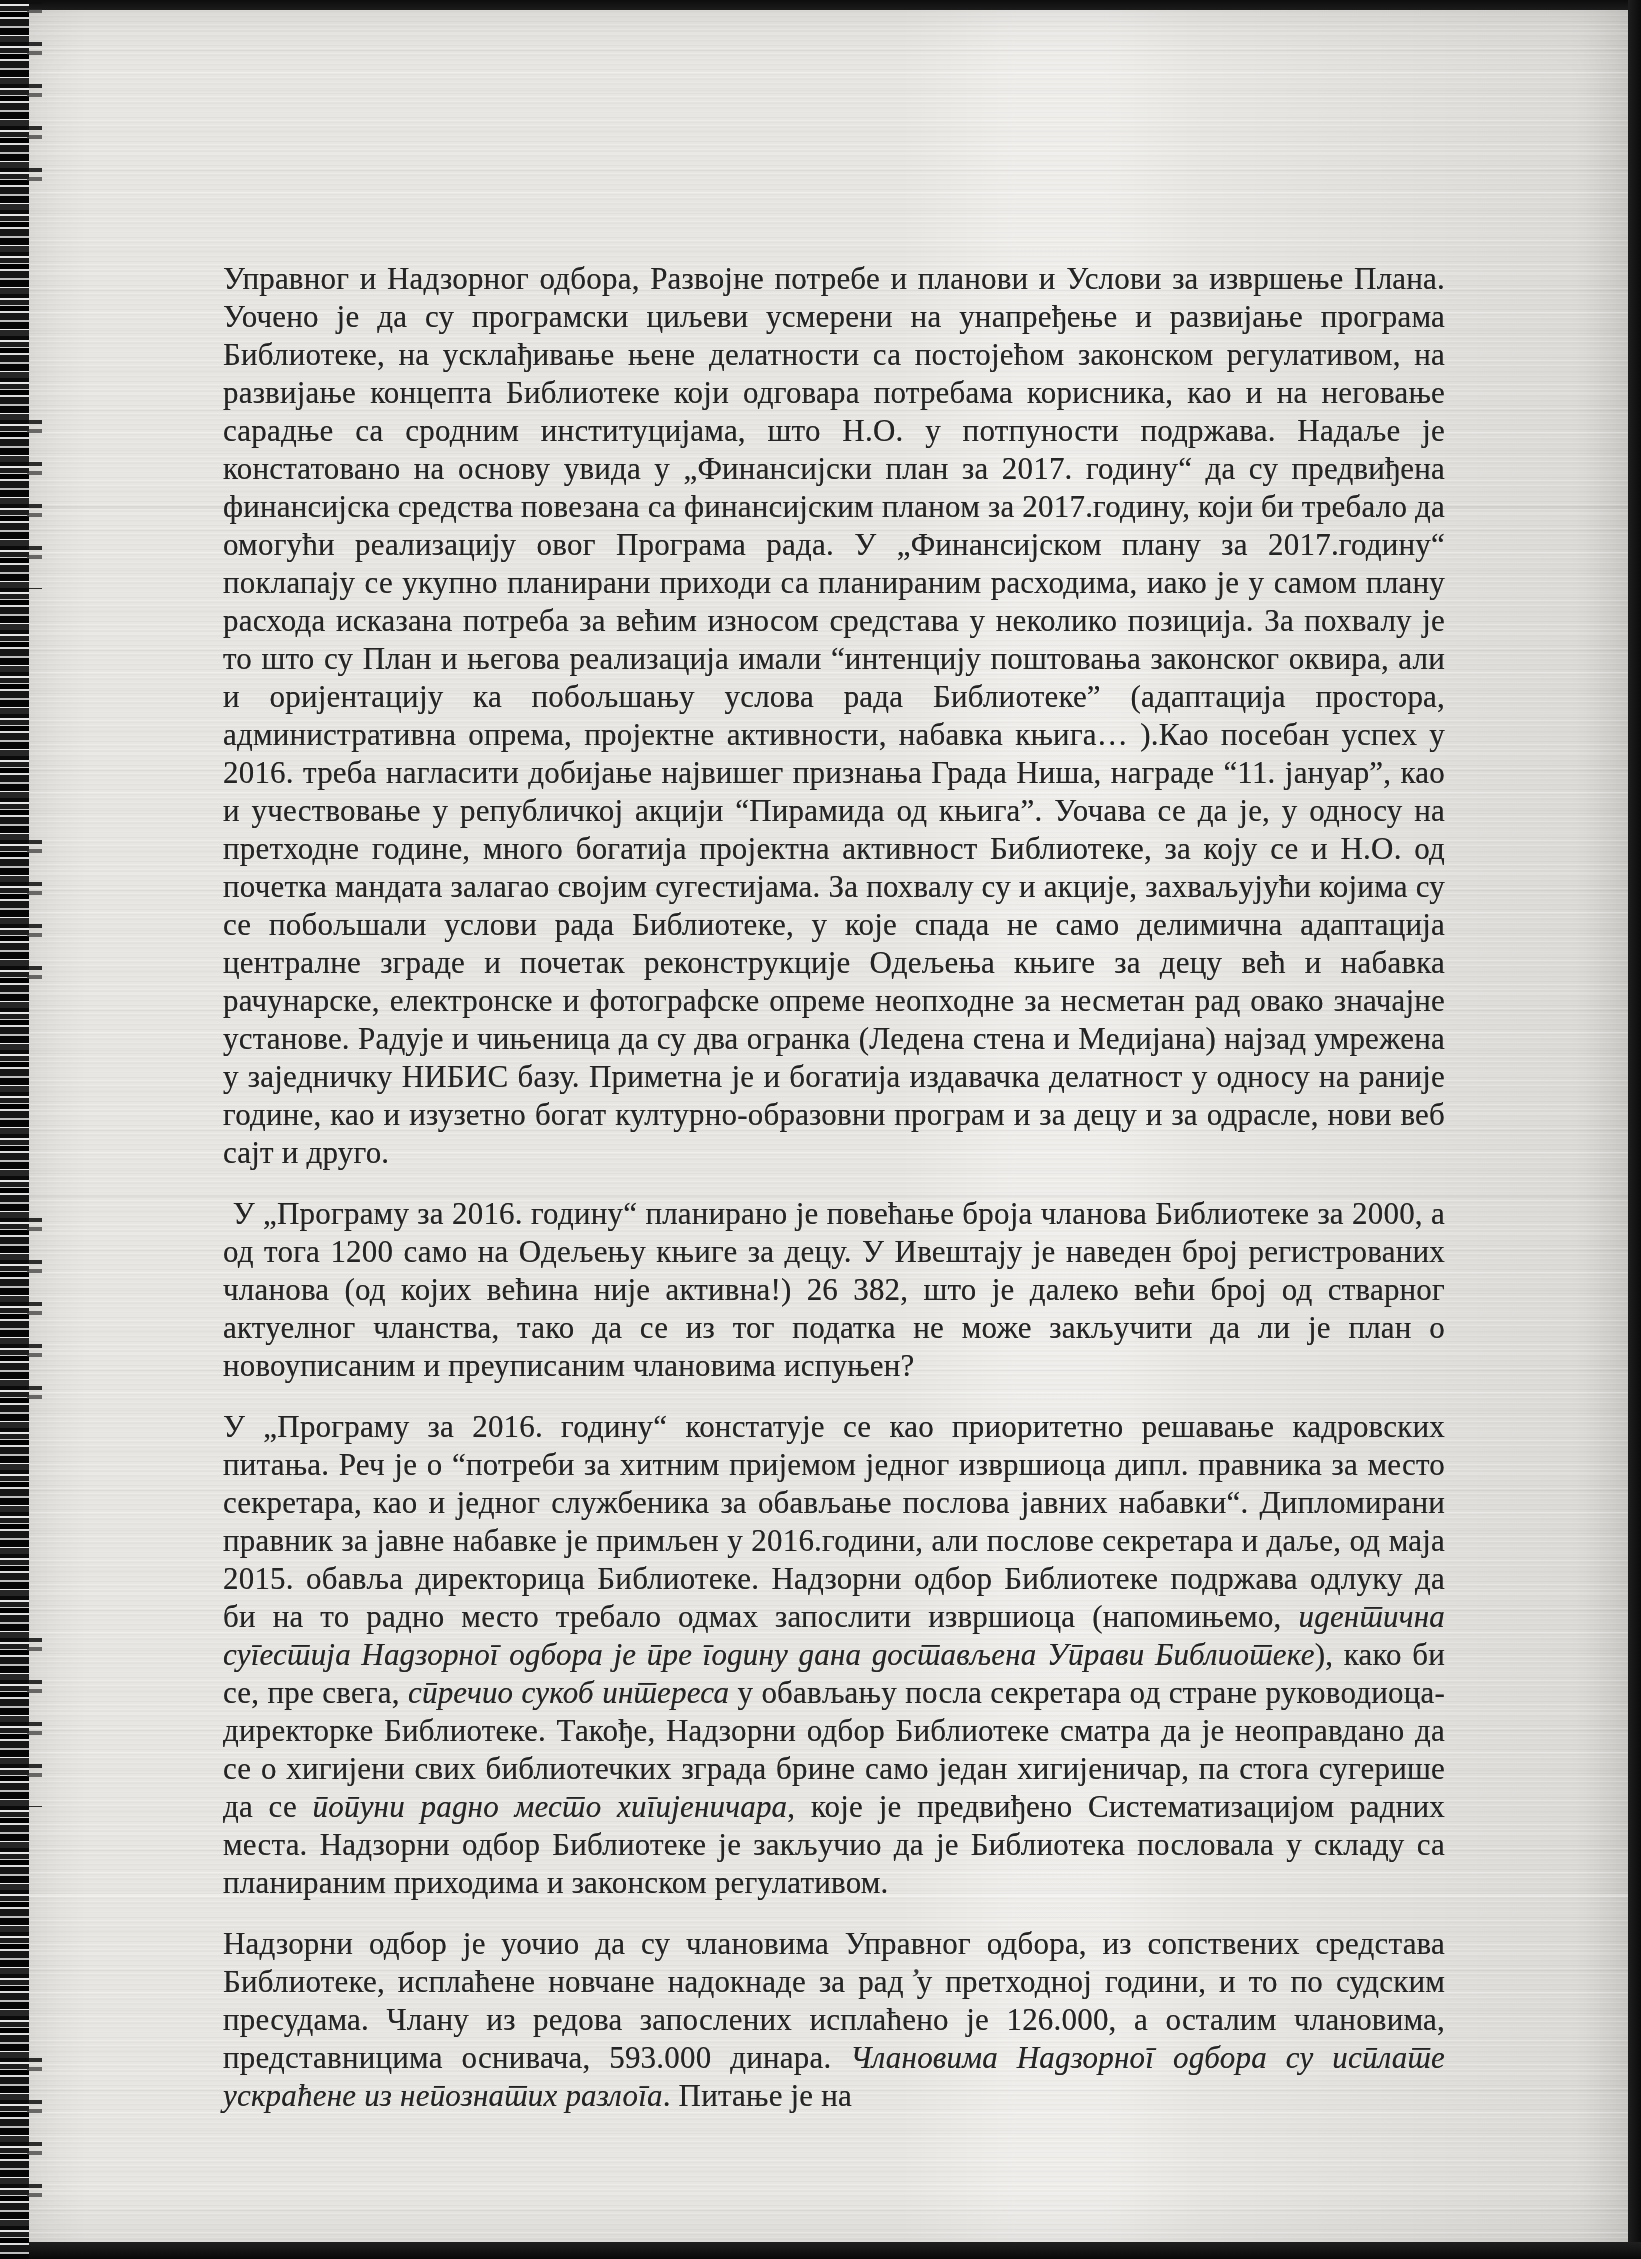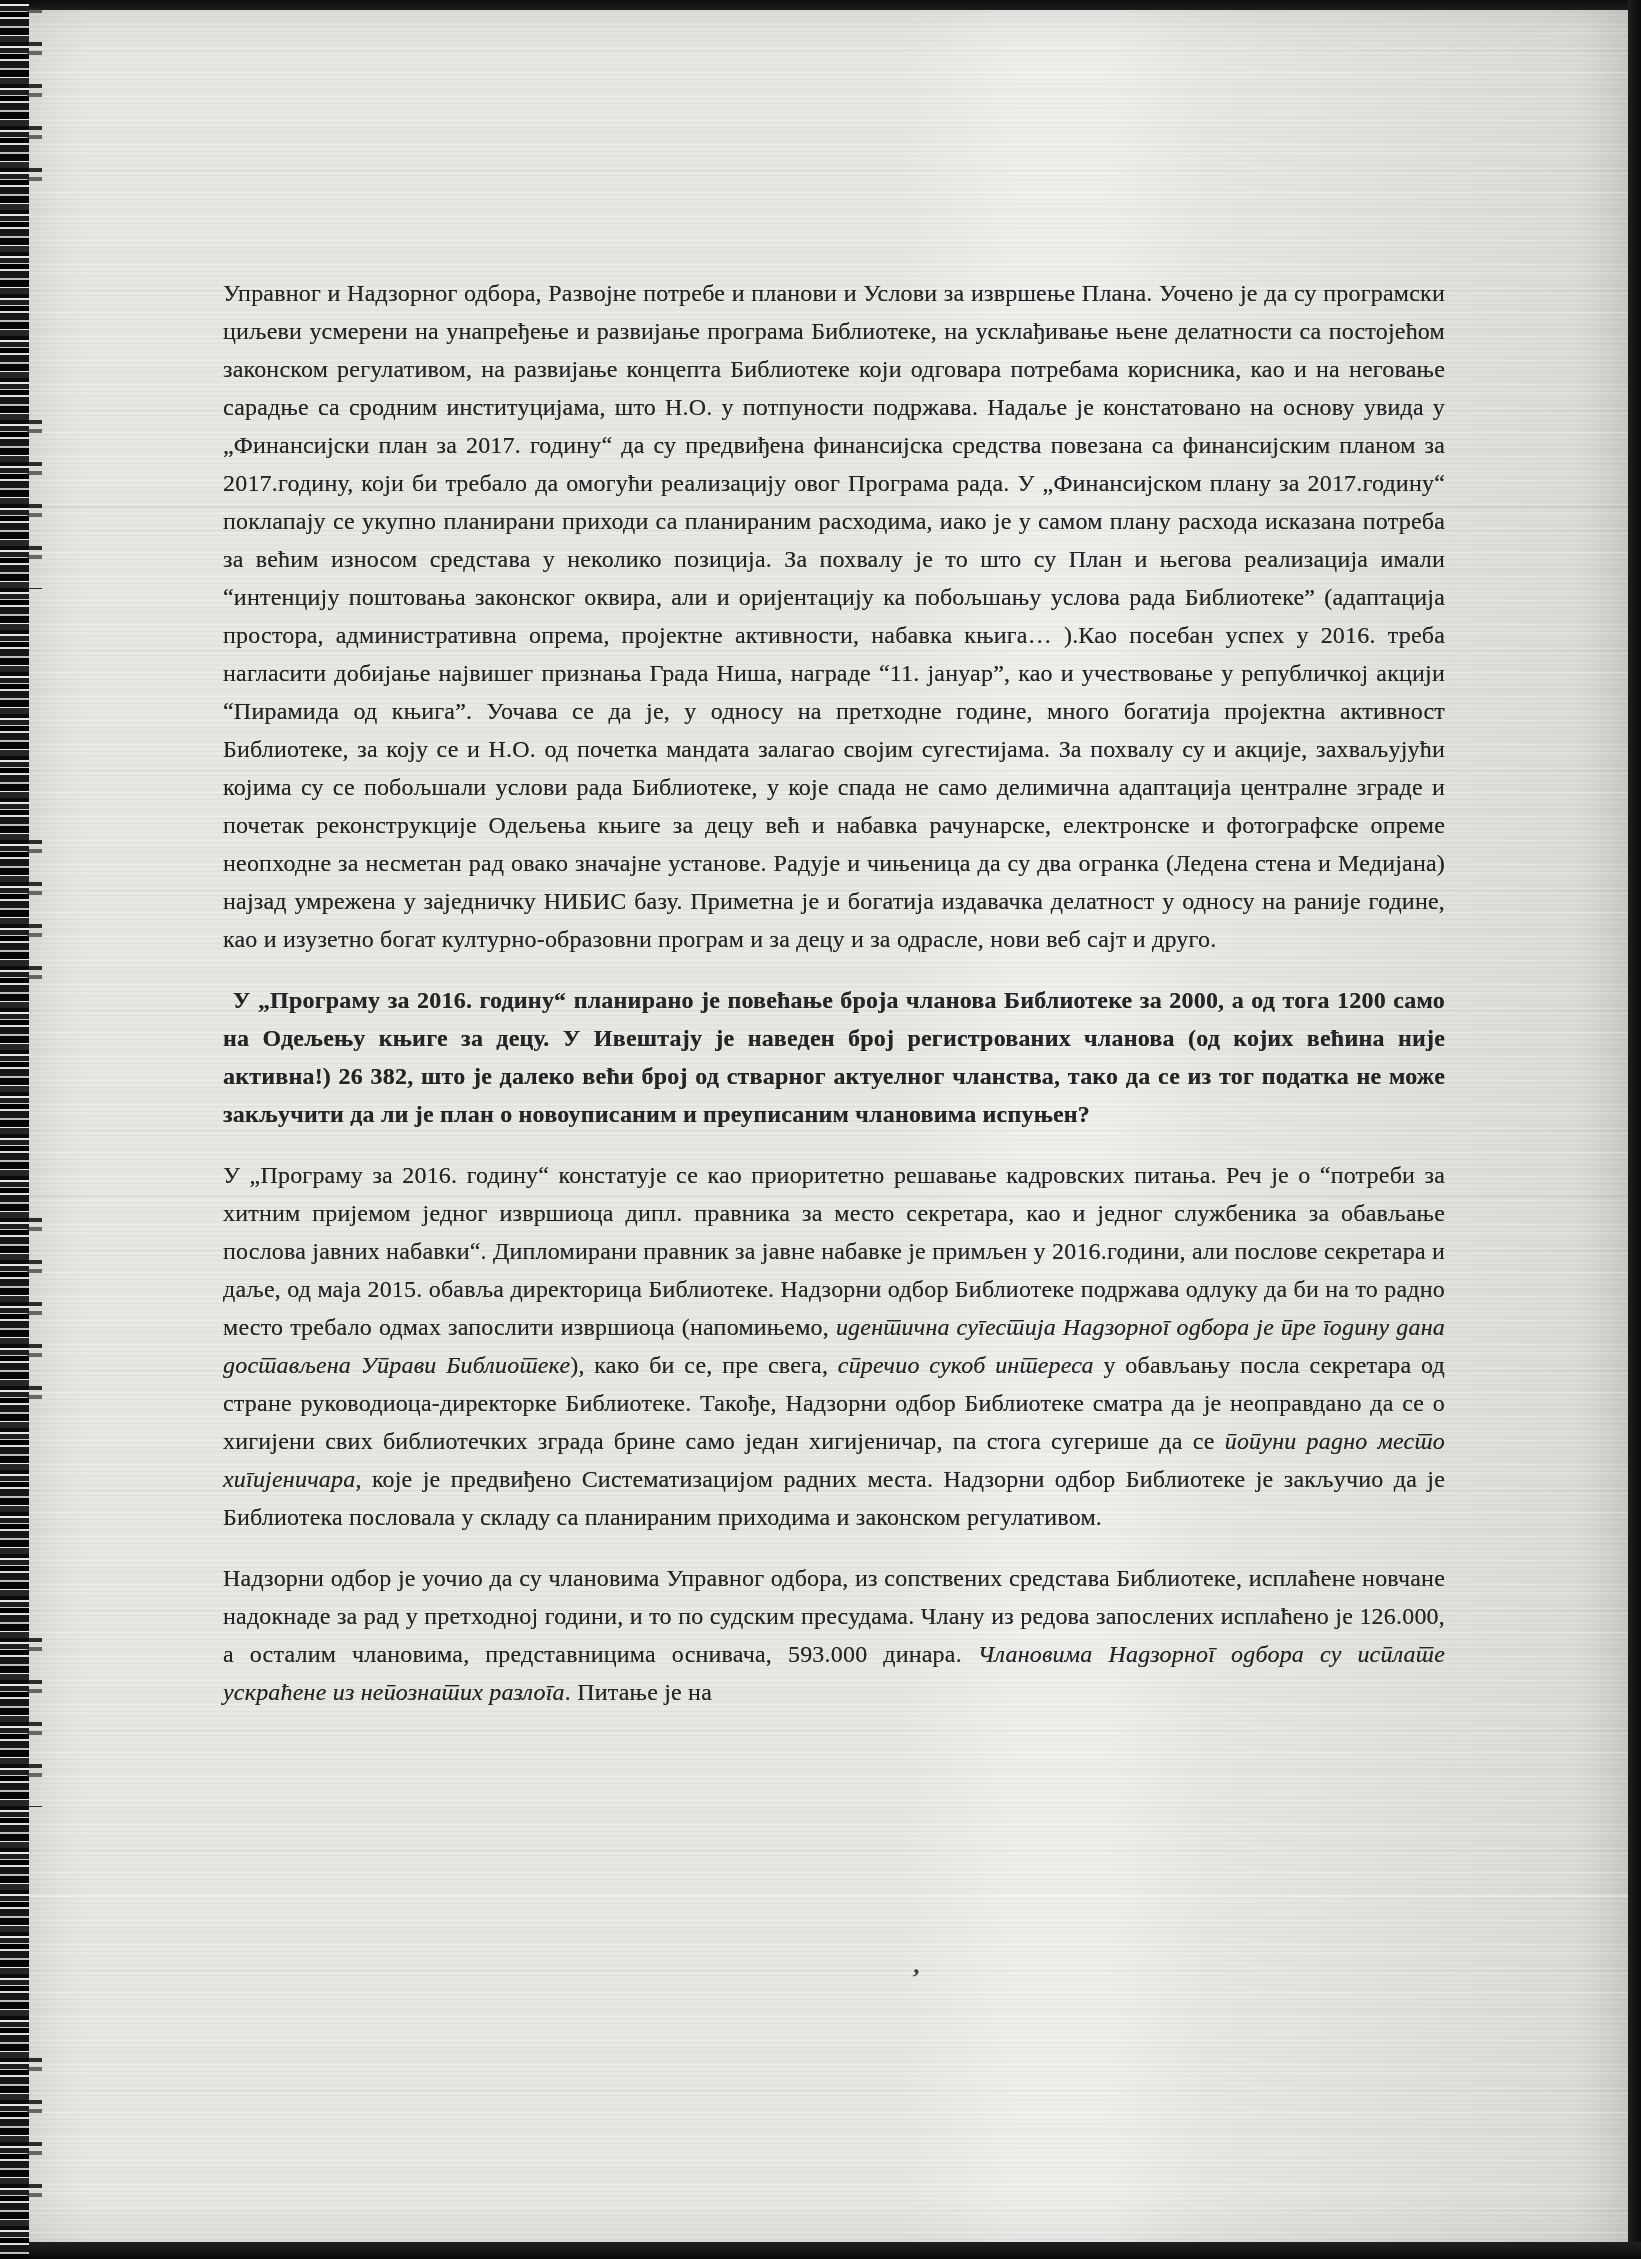--- a/index.html
+++ b/index.html
@@ -80,33 +80,33 @@
   
   .scan-band { position:absolute; left:0; width:100%; height:2.9px; background:rgba(0,0,0,0.045); }
   .scan-band.b1 { top:506px; }
   .scan-band.b2 { top:1195px; height:1.9px; }
   .scan-band.b3 { top:1894px; background:rgba(255,255,255,0.28); }
 
   
   .text-block {
     position: absolute;
     left: 223px;
-    top: 274px;
+    top: 260px;
     width: 1222px;
     color: var(--ink, #242424);
-    font-size: 24px;
+    font-size: 31px;
     line-height: 38px;
     text-align: justify;
     letter-spacing: 0.2px;
   }
   .text-block p {
     margin: 0 0 23px 0;
     text-shadow: 0 0 0.5px rgba(20,20,20,0.55);
   }
-  .text-block p.space-indent { text-indent: 9.7px; font-weight: bold; }
+  .text-block p.space-indent { text-indent: 9.7px; }
   .text-block .italic { font-style: italic; }
 
   .ink-mark {
     position: absolute;
     left: 911px;
     top: 1964px;
     font-size: 25px;
     font-weight: bold;
     color: #3a3a3a;
     transform: rotate(8deg);

